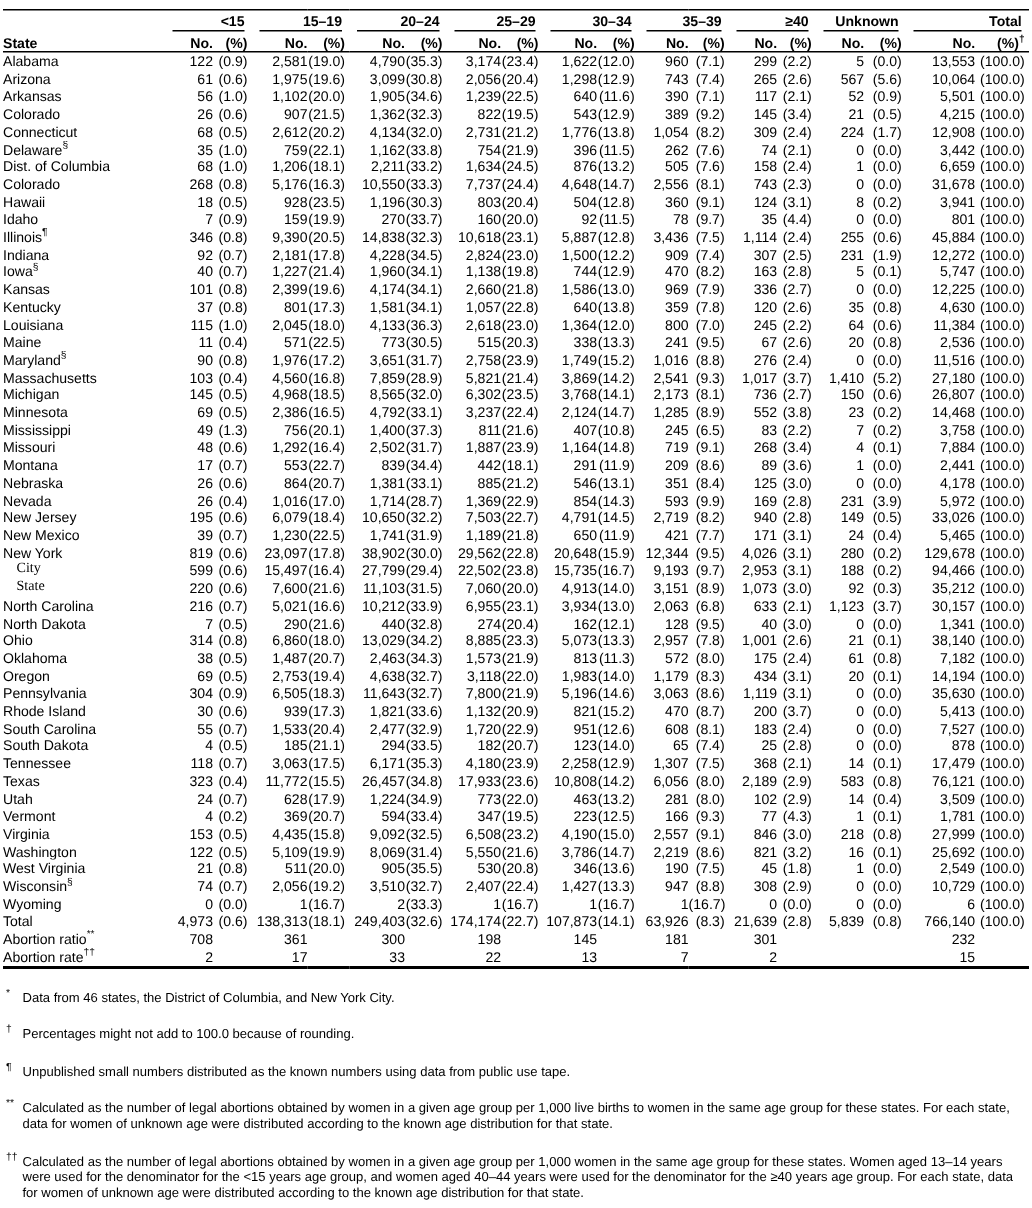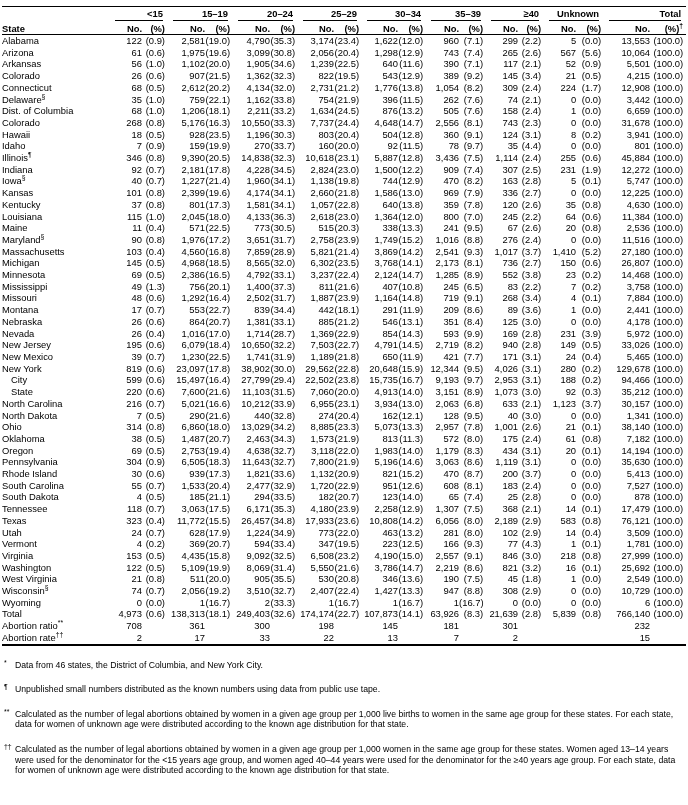--- a/index.html
+++ b/index.html
@@ -13,21 +13,21 @@
   .r1 th{height:13px;}
   .agegroup{border-bottom:1px solid #000;text-align:center;}
   .grp{padding-top:1px;}
   .gu{border-bottom:1px solid #000;text-align:right;padding-bottom:1px;margin:0 5px;}
   .r3 th{border-bottom:1px solid #000;height:13px;}
   .r3 .state-label{text-align:left;}
   tbody td{font-size:9.4px;line-height:11.7px;height:11.7px;}
   .no{text-align:right;}
   .pct{text-align:right;padding-right:3px;}
   .state{text-align:left;overflow:hidden;}
-  .indent{padding-left:9px;}
+  .indent{padding-left:9px;font-family:Liberation Serif, serif;}
   sup{font-size:6.8px;vertical-align:super;line-height:0;}
   .footnotes{margin-top:3px;}
   .fn{position:relative;font-size:8.7px;line-height:1.22;padding-left:13px;
       margin-top:14px;white-space:normal;}
   .fn .mk{position:absolute;left:2px;top:-1px;font-size:6.9px;}
 </style>
 </head>
 <body>
 
 <div class="page">
@@ -1198,17 +1198,18 @@
           <td class="no"></td>
           <td class="pct"></td>
           <td class="no">15</td>
           <td class="pct"></td>
         </tr>
       </tbody>
   </table>
 
   <div class="footnotes" id="footnotes">
       <div class="fn"><span class="mk">*</span><span>Data from 46 states, the District of Columbia, and New York City.</span></div>
+      <div class="fn"><span class="mk">†</span><span>Percentages might not add to 100.0 because of rounding.</span></div>
       <div class="fn"><span class="mk">¶</span><span>Unpublished small numbers distributed as the known numbers using data from public use tape.</span></div>
       <div class="fn"><span class="mk">**</span><span>Calculated as the number of legal abortions obtained by women in a given age group per 1,000 live births to women in the same age group for these states. For each state, data for women of unknown age were distributed according to the known age distribution for that state.</span></div>
       <div class="fn"><span class="mk">††</span><span>Calculated as the number of legal abortions obtained by women in a given age group per 1,000 women in the same age group for these states. Women aged 13–14 years were used for the denominator for the &lt;15 years age group, and women aged 40–44 years were used for the denominator for the ≥40 years age group. For each state, data for women of unknown age were distributed according to the known age distribution for that state.</span></div>
     </div>
 </div>
 
 </body></html>

